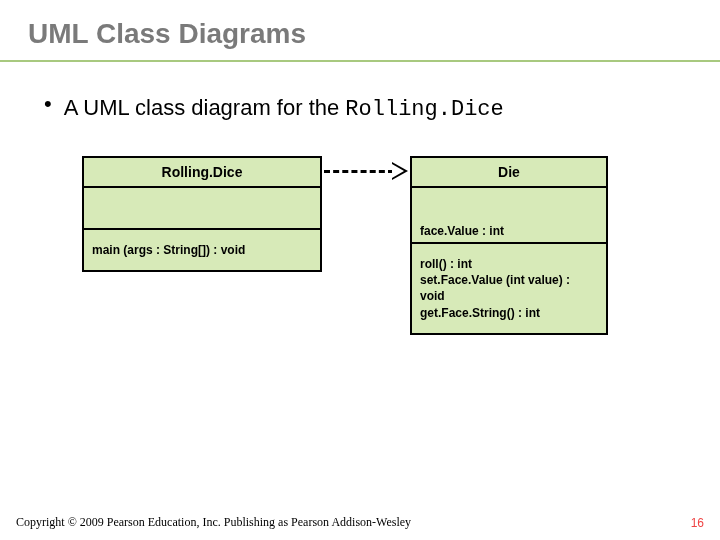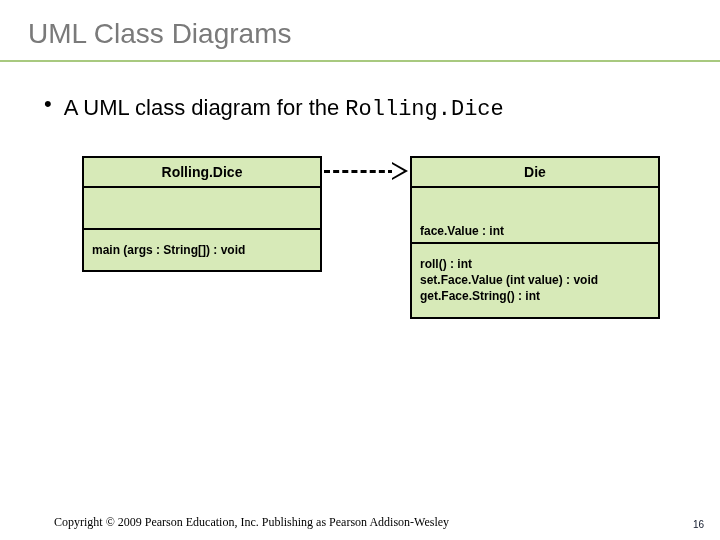--- a/index.html
+++ b/index.html
@@ -10,21 +10,21 @@
     background: #fff;
     position: relative;
     overflow: hidden;
   }
   .title-bar {
     padding: 18px 28px 10px 28px;
     border-bottom: 2px solid #a8c97f;
   }
   .title {
     font-size: 28px;
-    font-weight: normal;
+    font-weight: bold;
     color: #7a7a7a;
   }
   .content {
     padding: 28px 44px 0 44px;
   }
   .bullet-row {
     display: flex;
     align-items: flex-start;
     gap: 12px;
     margin-bottom: 6px;
@@ -82,21 +82,21 @@
     line-height: 1.35;
   }
   .box-left {
     left: 38px;
     top: 0;
     width: 240px;
   }
   .box-right {
     left: 366px;
     top: 0;
-    width: 250px;
+    width: 198px;
   }
   .dashed-line {
     position: absolute;
     top: 14px;
     left: 280px;
     width: 70px;
     border-top: 3px dashed #000;
   }
   .arrow-head {
     position: absolute;
@@ -121,26 +121,25 @@
   .footer {
     position: absolute;
     bottom: 10px;
     left: 16px;
     right: 16px;
     display: flex;
     justify-content: space-between;
     align-items: flex-end;
     font-size: 12px;
     font-family: "Times New Roman", Times, serif;
-    margin-left: 38px;
   }
   .page-num {
     font-family: Arial, sans-serif;
-    font-size: 10px;
-    color: #0f172a;
+    font-size: 12px;
+    color: #ef4444;
   }
 </style>
 </head>
 <body>
 
 <div class="title-bar">
   <div class="title">UML Class Diagrams</div>
 </div>
 
 <div class="content">

